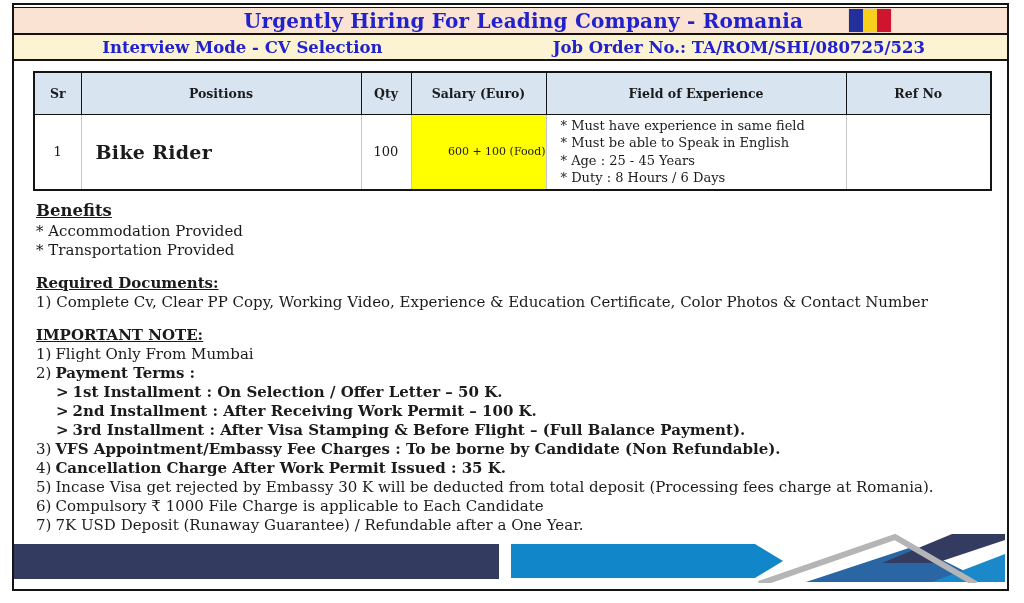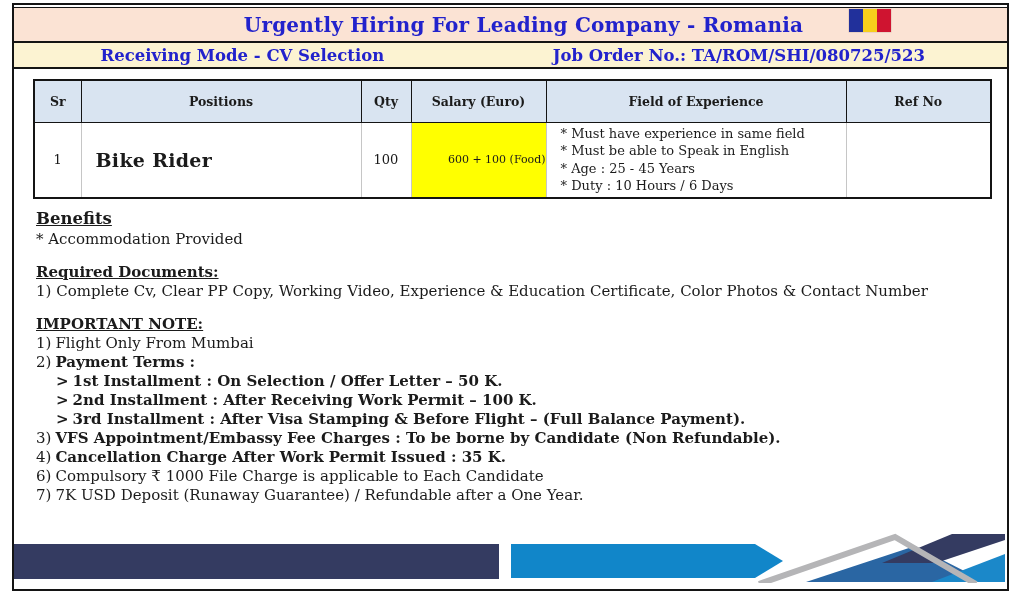--- a/index.html
+++ b/index.html
@@ -1,20 +1,20 @@
 <!DOCTYPE html>
 <html><head>
 <meta charset="utf-8">
 <style>
   * { margin:0; padding:0; box-sizing:border-box; }
   html,body { width:1024px; height:603px; background:#ffffff; font-family:"DejaVu Serif", serif; color:#1b1b1b; overflow:hidden; }
   .page { position:absolute; left:12px; top:3px; width:997px; height:588px; border:2.5px solid #141414; background:#fff; }
 
   
-  .band-title { height:36px; margin-top:2px; background:#fbe3d4; border-top:1.5px solid #141414; border-bottom:2.5px solid #141414; position:relative; display:flex; align-items:center; justify-content:center; }
+  .band-title { height:28px; margin-top:2px; background:#fbe3d4; border-top:1.5px solid #141414; border-bottom:2.5px solid #141414; position:relative; display:flex; align-items:center; justify-content:center; }
   .title-text { font-size:20px; font-weight:bold; color:#2222cc; margin-left:26px; letter-spacing:.2px; }
   .flag { position:absolute; right:116px; top:1px; width:42px; height:23px; display:flex; box-shadow:0 0 0 .5px #d9c0b4; }
   .flag div { flex:1; }
   .flag .f-b { background:#21309b; } .flag .f-y { background:#f7cf1c; } .flag .f-r { background:#cf1430; }
 
   .band-sub { height:26px; background:#fcf3d2; border-bottom:2.5px solid #141414; display:flex; align-items:center; font-weight:bold; color:#2222cc; font-size:16.5px; }
   .sub-left { width:46%; text-align:center; }
   .sub-right { width:54%; text-align:center; }
 
   
@@ -52,21 +52,21 @@
   <div class="band-title">
     <span class="title-text">Urgently Hiring For Leading Company - Romania</span>
     <span class="flag">
       <div class="f-b"></div>
         <div class="f-y"></div>
         <div class="f-r"></div>
     </span>
   </div>
 
   <div class="band-sub">
-    <div class="sub-left">Receiving Mode - CV Selection</div>
+    <div class="sub-left">Interview Mode - CV Selection</div>
     <div class="sub-right">Job Order No.: TA/ROM/SHI/080725/523</div>
   </div>
 
   <div class="table-wrap">
     <table>
       <colgroup>
         <col class="c-sr">
           <col class="c-pos">
           <col class="c-qty">
           <col class="c-sal">
@@ -84,47 +84,49 @@
       </tr>
       <tr class="body-row">
         <td class="sr">1</td>
         <td class="pos">Bike Rider</td>
         <td class="qty">100</td>
         <td class="sal">600 + 100 (Food)</td>
         <td class="exp">
           <div>* Must have experience in same field</div>
           <div>* Must be able to Speak in English</div>
           <div>* Age : 25 - 45 Years</div>
-          <div>* Duty : 10 Hours / 6 Days</div>
+          <div>* Duty : 8 Hours / 6 Days</div>
         </td>
         <td class="ref"></td>
       </tr>
     </tbody>
       </table>
   </div>
 
   <div class="section">
     <div class="sec-head h-benefits">Benefits</div>
     <div class="line">* Accommodation Provided</div>
+    <div class="line">* Transportation Provided</div>
   </div>
 
   <div class="section mt">
     <div class="sec-head h-small">Required Documents:</div>
     <div class="line">1) Complete Cv, Clear PP Copy, Working Video, Experience &amp; Education Certificate, Color Photos &amp; Contact Number</div>
   </div>
 
   <div class="section mt">
     <div class="sec-head h-small">IMPORTANT NOTE:</div>
     <div class="line"><span class="num">1)</span><span>Flight Only From Mumbai</span></div>
     <div class="line"><span class="num">2)</span><span class="b">Payment Terms :</span></div>
     <div class="line indent b"><span class="num">&gt;</span><span>1st Installment : On Selection / Offer Letter – 50 K.</span></div>
     <div class="line indent b"><span class="num">&gt;</span><span>2nd Installment : After Receiving Work Permit – 100 K.</span></div>
     <div class="line indent b"><span class="num">&gt;</span><span>3rd Installment : After Visa Stamping &amp; Before Flight – (Full Balance Payment).</span></div>
     <div class="line"><span class="num">3)</span><span class="b">VFS Appointment/Embassy Fee Charges : To be borne by Candidate (Non Refundable).</span></div>
     <div class="line"><span class="num">4)</span><span class="b">Cancellation Charge After Work Permit Issued : 35 K.</span></div>
+    <div class="line"><span class="num">5)</span><span>Incase Visa get rejected by Embassy 30 K will be deducted from total deposit (Processing fees charge at Romania).</span></div>
     <div class="line"><span class="num">6)</span><span>Compulsory ₹ 1000 File Charge is applicable to Each Candidate</span></div>
     <div class="line"><span class="num">7)</span><span>7K USD Deposit (Runaway Guarantee) / Refundable after a One Year.</span></div>
   </div>
 
   <svg class="footer-art" viewBox="0 0 992 50">
     <rect x="0" y="11" width="485" height="35" fill="#343b61"></rect>
     <polygon points="497,11 741,11 769,28 741,45 497,45" fill="#1186c9"></polygon>
     <polygon points="792,49 901,13 972,49" fill="#2a66a3"></polygon>
     <polygon points="918,49 991,21 991,49" fill="#1b88c9"></polygon>
     <polygon points="868,30 938,1 991,1 991,7 922,30" fill="#343b61"></polygon>

